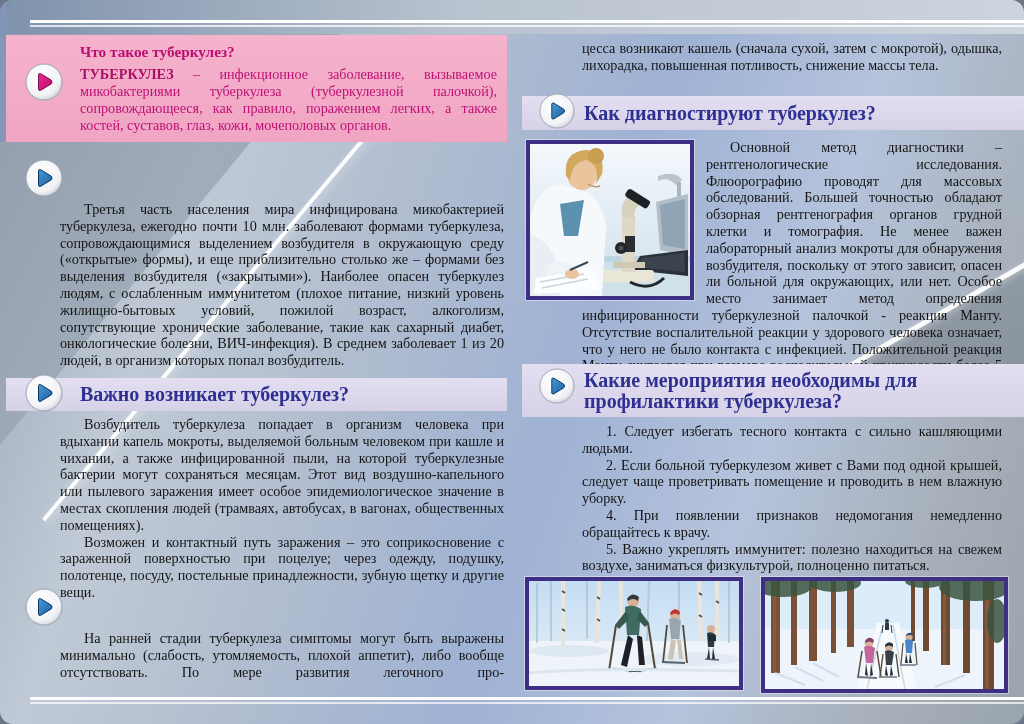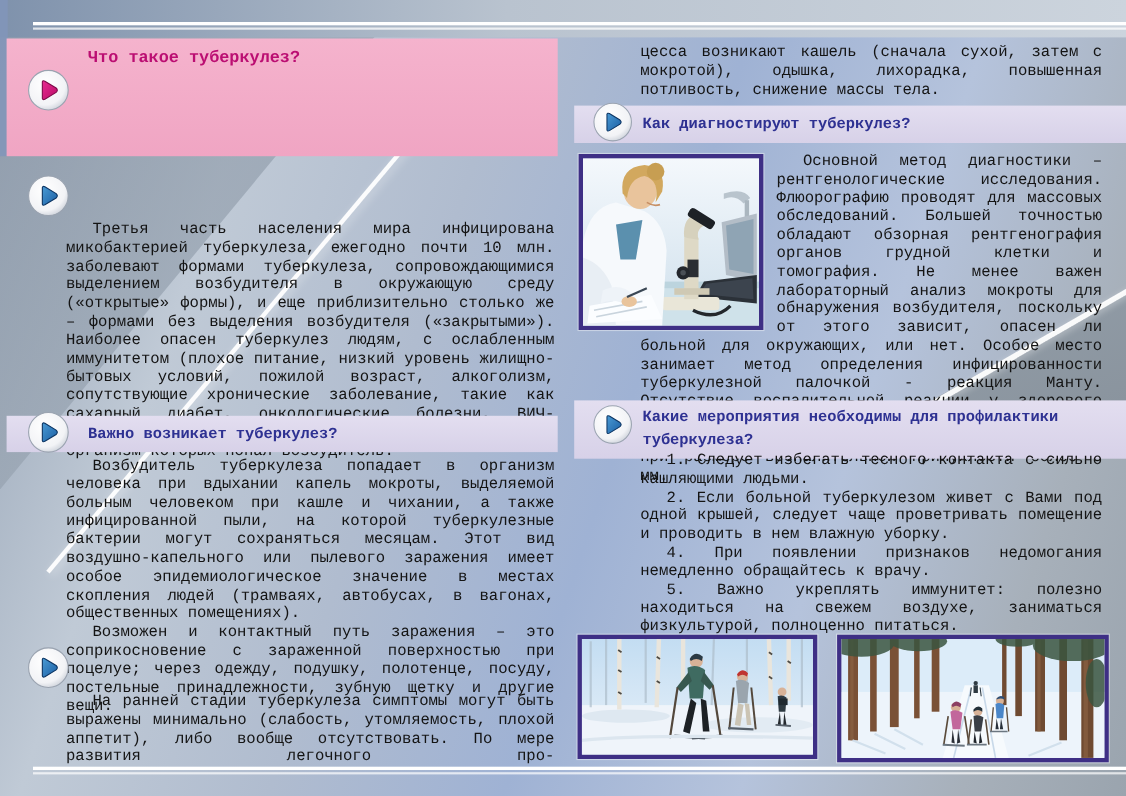--- a/index.html
+++ b/index.html
@@ -1,17 +1,17 @@
 <!DOCTYPE html>
 <html lang="ru"><head>
 <meta charset="utf-8">
 <style>
   html,body{margin:0;padding:0;background:#6b7686;}
   .page{position:relative;width:1024px;height:724px;overflow:hidden;
-        font-family:Liberation Mono, monospace;}
+        font-family:Liberation Serif, serif;border-radius:13px;}
   
   .bg-base{position:absolute;inset:0;
     background:linear-gradient(108deg,#93a1b3 0%,#c0cad6 20%,#b0bccf 38%,#9fb2d4 55%,#b5c3dc 72%,#a7b0ba 88%,#9aa4ae 100%);}
   .gray-tri-left{position:absolute;left:0;top:33px;width:341px;height:412px;
     background:linear-gradient(150deg,#8e9aa9,#9aa6b3);opacity:.7;
     clip-path:polygon(0 0,100% 0,0 100%);}
   .stripe-left{position:absolute;left:-60px;top:296px;width:580px;height:4px;
     background:rgba(255,255,255,.95);transform:rotate(-50deg);
     box-shadow:0 3px 9px rgba(255,255,255,.45);}
   .gray-tri-right{position:absolute;left:845px;top:258px;width:179px;height:107px;
@@ -28,21 +28,21 @@
   .bottom-line{position:absolute;left:30px;top:697px;width:994px;height:3px;background:#fff;}
   .bottom-line2{position:absolute;left:30px;top:702px;width:994px;height:1.5px;background:rgba(255,255,255,.7);}
   
   .pink-block{position:absolute;left:6px;top:35px;width:501px;height:107px;
     background:linear-gradient(#f5b3cd,#f0a5c3);box-sizing:border-box;}
   .pink-heading{position:absolute;left:74px;top:8px;font-size:15.3px;font-weight:bold;color:#bb0e72;}
   .pink-body{position:absolute;left:74px;top:31px;width:417px;font-size:14.2px;line-height:16.9px;
     text-align:justify;color:#bd1176;}
   .pink-body b{color:#a90f67;}
   .qbar{position:absolute;left:6px;width:501px;height:33px;box-sizing:border-box;
-    background:linear-gradient(#e3def0,#d7d1e8);color:#2e3192;font-weight:bold;font-size:14px;
+    background:linear-gradient(#e3def0,#d7d1e8);color:#2e3192;font-weight:bold;font-size:20px;
     display:flex;align-items:center;padding-left:74px;}
   .qbar.rcol{left:522px;width:502px;padding-left:62px;}
   .qbar.tall{height:53px;align-items:flex-start;padding-top:6px;line-height:21px;padding-right:14px;}
   .body-text{position:absolute;font-size:14.2px;line-height:16.8px;text-align:justify;color:#141414;}
   .body-text p{margin:0;text-indent:24px;}
   .justify-last{text-align-last:justify;}
   .prev-item{margin:0;text-indent:0;}
   
   .play-icon{position:absolute;width:38px;height:38px;}
   
@@ -89,20 +89,21 @@
   <div class="stripe-right"></div>
   <div class="top-band"></div>
   <div class="top-line"></div>
   <div class="top-line2"></div>
   <div class="left-edge"></div>
   <div class="bottom-line"></div>
   <div class="bottom-line2"></div>
 
   <div class="pink-block">
     <div class="pink-heading">Что такое туберкулез?</div>
+    <div class="pink-body"><b>ТУБЕРКУЛЕЗ</b><span> – инфекционное заболевание, вызываемое микобактериями туберкулеза (туберкулезной палочкой), сопровождающееся, как правило, поражением легких, а также костей, суставов, глаз, кожи, мочеполовых органов.</span></div>
   </div>
   <div class="play-icon" style="left:25px;top:63px">
     <svg viewBox="0 0 38 38" width="38" height="38">
       <circle cx="19" cy="19" r="18" fill="url(#circGrad)" stroke="#9aa3b0" stroke-width="1"></circle>
       <path d="M13.5 11.5 Q13.8 9.8 15.8 10.8 L26 17 Q28.2 19 26 21 L15.8 27.2 Q13.8 28.2 13.5 26.5 Z" fill="url(#triPink)" stroke="#7e0a49" stroke-width="1"></path>
     </svg>
   </div>
 
   <div class="play-icon" style="left:25px;top:159px">
     <svg viewBox="0 0 38 38" width="38" height="38">
@@ -199,21 +200,21 @@
   <div class="qbar rcol tall" style="top:364px">
     <span>Какие мероприятия необходимы для профилактики туберкулеза?</span>
   </div>
   <div class="play-icon" style="left:539px;top:368px;width:36px;height:36px">
     <svg viewBox="0 0 38 38" width="36" height="36">
       <circle cx="19" cy="19" r="18" fill="url(#circGrad)" stroke="#9aa3b0" stroke-width="1"></circle>
       <path d="M13.5 11.5 Q13.8 9.8 15.8 10.8 L26 17 Q28.2 19 26 21 L15.8 27.2 Q13.8 28.2 13.5 26.5 Z" fill="url(#triBlue)" stroke="#0d3563" stroke-width="1"></path>
     </svg>
   </div>
 
-  <div class="body-text" style="left:582px;top:411px;width:420px">
+  <div class="body-text" style="left:582px;top:423px;width:420px">
     <p class="prev-item">1. Следует избегать тесного контакта с сильно кашляющими людьми.</p>
     <p class="prev-item">2. Если больной туберкулезом живет с Вами под одной крышей, следует чаще проветривать помещение и проводить в нем влажную уборку.</p>
     <p class="prev-item">4. При появлении признаков недомогания немедленно обращайтесь к врачу.</p>
     <p class="prev-item">5. Важно укреплять иммунитет: полезно находиться на свежем воздухе, заниматься физкультурой, полноценно питаться.</p>
   </div>
 
   <div class="photo photo-abs" style="left:525px;top:577px">
     <svg viewBox="0 0 210 105" width="210" height="105">
       <rect width="210" height="105" fill="url(#skyGrad)"></rect>
       <rect y="60" width="210" height="45" fill="#eff4fa"></rect>

